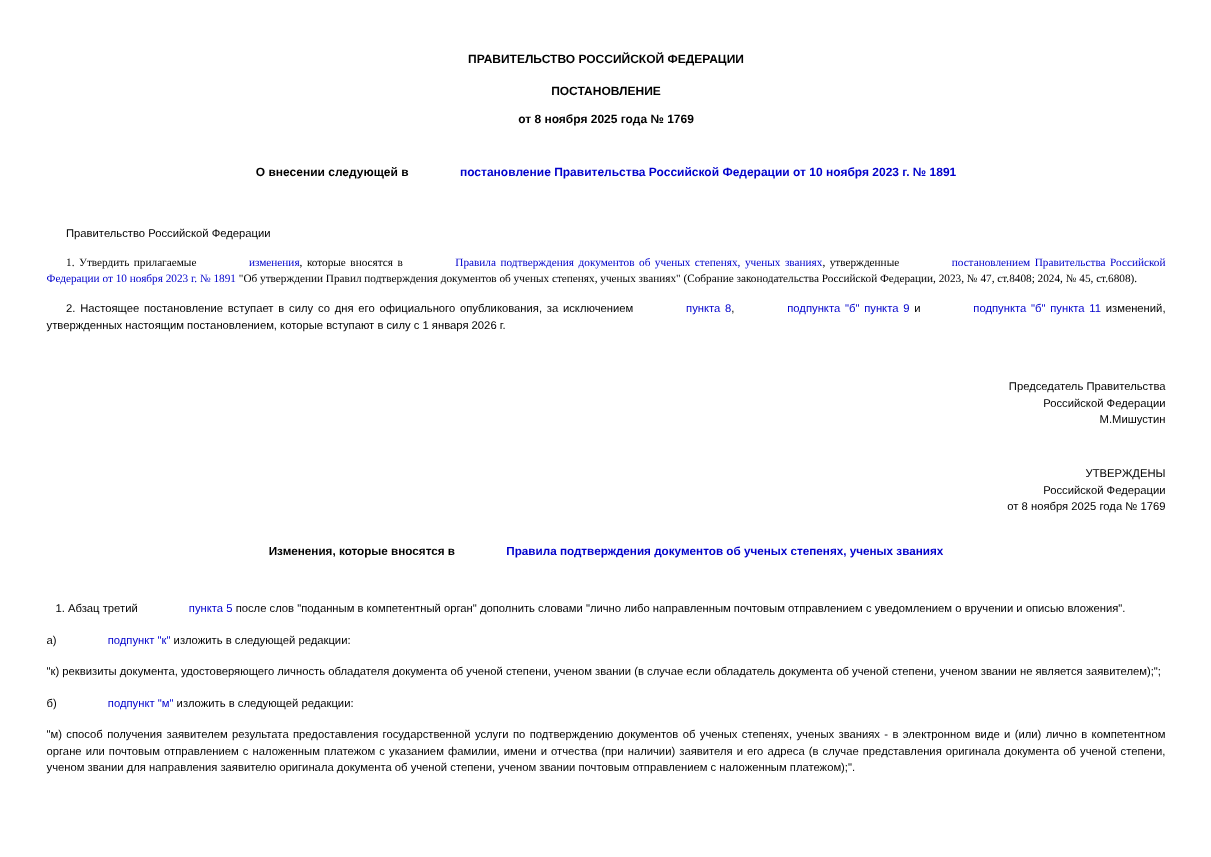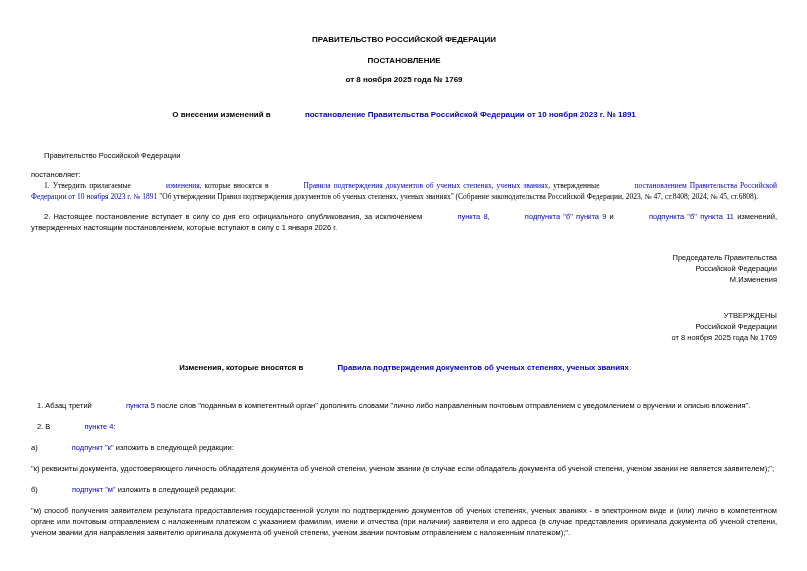--- a/index.html
+++ b/index.html
@@ -18,59 +18,57 @@
   .hdr    { font-size:8px; }
   .indent    { text-indent:13px; }
   .indent-sm { text-indent:6px; }
   .lnk    { color:#0000cc;padding-left:32px; }
   .h-gov  { margin-bottom:10px; }
   .h-type { margin-bottom:8px; }
   .h-date { margin-bottom:24px; }
   .title  { margin-bottom:30px; font-size:8px; }
   .actor  { margin-bottom:8px; }
   .p1     { margin-bottom:9px;font-family:Liberation Serif, serif; }
-  .p2     { margin-bottom:19px; }
+  .p2     { margin-bottom:30px; }
   .signature { margin-bottom:25px; }
   .approval  { margin-bottom:19px;margin-top:11px; }
   .section-title { margin-bottom:27px; font-size:7.8px;text-align:center; }
   .amd    { margin-bottom:10px; }
 </style>
 </head>
 <body>
 
 <div class="doc-clip">
   <div class="doc">
 
     <p class="center bold hdr h-gov">ПРАВИТЕЛЬСТВО РОССИЙСКОЙ ФЕДЕРАЦИИ</p>
     <p class="center bold hdr h-type">ПОСТАНОВЛЕНИЕ</p>
     <p class="center bold hdr h-date">от 8 ноября 2025 года № 1769</p>
 
-    <p class="center bold title"><span>О внесении изменений в </span><span class="lnk">постановление Правительства Российской Федерации от 10 ноября 2023 г. № 1891</span></p>
+    <p class="center bold title"><span>О внесении следующей в </span><span class="lnk">постановление Правительства Российской Федерации от 10 ноября 2023 г. № 1891</span></p>
 
     <p class="indent actor">Правительство Российской Федерации</p>
-    <p>постановляет:</p>
 
     <p class="just indent p1"><span>1. Утвердить прилагаемые </span><span class="lnk">изменения</span><span>, которые вносятся в </span><span class="lnk">Правила подтверждения документов об ученых степенях, ученых званиях</span><span>, утвержденные </span><span class="lnk">постановлением Правительства Российской Федерации от 10 ноября 2023 г. № 1891</span><span> "Об утверждении Правил подтверждения документов об ученых степенях, ученых званиях" (Собрание законодательства Российской Федерации, 2023, № 47, ст.8408; 2024, № 45, ст.6808).</span></p>
     <p class="just indent p2"><span>2. Настоящее постановление вступает в силу со дня его официального опубликования, за исключением </span><span class="lnk">пункта 8</span><span>, </span><span class="lnk">подпункта "б" пункта 9</span><span> и </span><span class="lnk">подпункта "б" пункта 11</span><span> изменений, утвержденных настоящим постановлением, которые вступают в силу с 1 января 2026 г.</span></p>
 
     <div class="right signature">
       <p>Председатель Правительства</p>
       <p>Российской Федерации</p>
-      <p>М.Изменения</p>
+      <p>М.Мишустин</p>
     </div>
 
     <div class="right approval">
       <p>УТВЕРЖДЕНЫ</p>
       <p>Российской Федерации</p>
       <p>от 8 ноября 2025 года № 1769</p>
     </div>
 
     <p class="center bold section-title"><span>Изменения, которые вносятся в </span><span class="lnk">Правила подтверждения документов об ученых степенях, ученых званиях</span></p>
 
     <p class="just indent-sm amd"><span>1. Абзац третий </span><span class="lnk">пункта 5</span><span> после слов "поданным в компетентный орган" дополнить словами "лично либо направленным почтовым отправлением с уведомлением о вручении и описью вложения".</span></p>
-    <p class="just indent-sm amd"><span>2. В </span><span class="lnk">пункте 4</span><span>:</span></p>
     <p class="just amd"><span>а) </span><span class="lnk">подпункт "к"</span><span> изложить в следующей редакции:</span></p>
     <p class="just amd"><span>"к) реквизиты документа, удостоверяющего личность обладателя документа об ученой степени, ученом звании (в случае если обладатель документа об ученой степени, ученом звании не является заявителем);";</span></p>
     <p class="just amd"><span>б) </span><span class="lnk">подпункт "м"</span><span> изложить в следующей редакции:</span></p>
     <p class="just amd"><span>"м) способ получения заявителем результата предоставления государственной услуги по подтверждению документов об ученых степенях, ученых званиях - в электронном виде и (или) лично в компетентном органе или почтовым отправлением с наложенным платежом с указанием фамилии, имени и отчества (при наличии) заявителя и его адреса (в случае представления оригинала документа об ученой степени, ученом звании для направления заявителю оригинала документа об ученой степени, ученом звании почтовым отправлением с наложенным платежом);".</span></p>
 
   </div>
 </div>
 
 </body></html>

